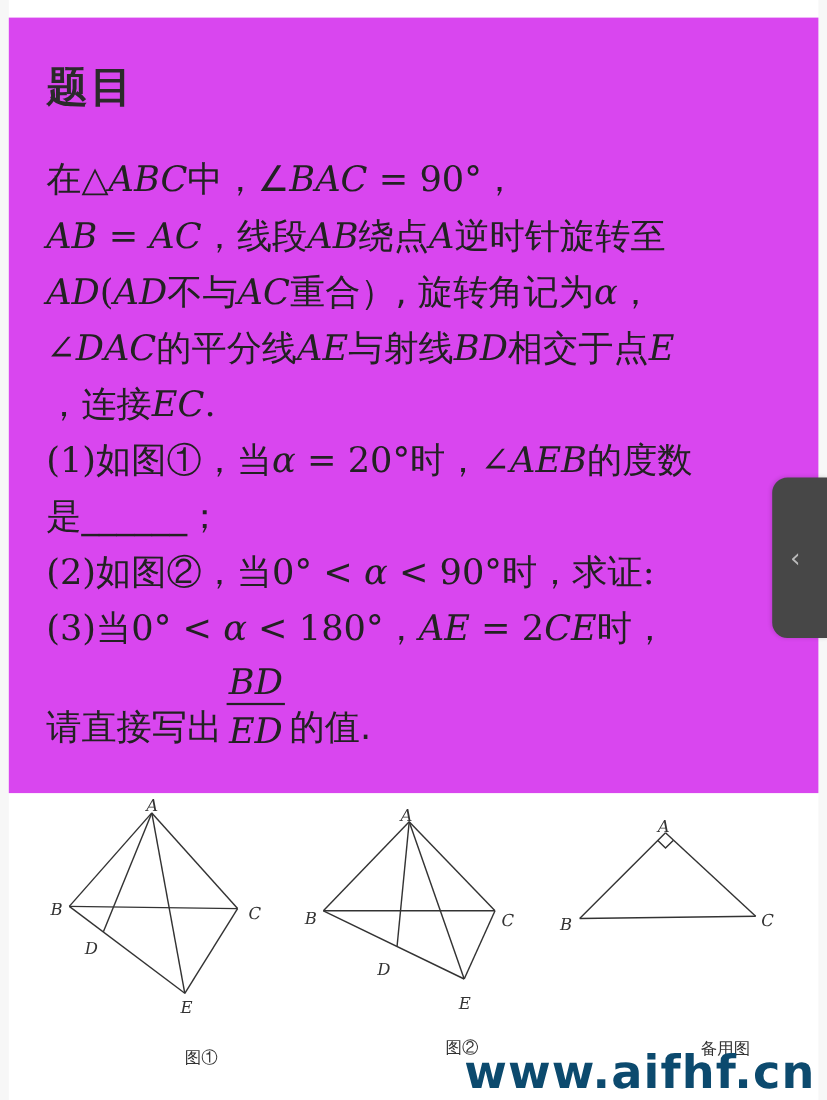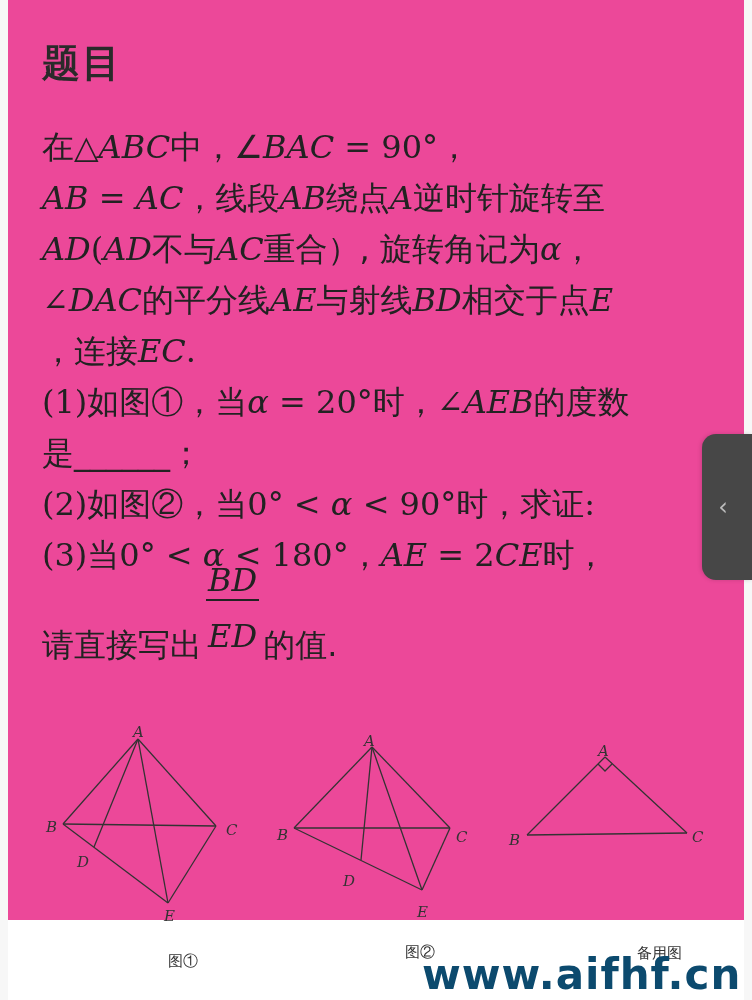--- a/index.html
+++ b/index.html
@@ -1,41 +1,41 @@
 <!DOCTYPE html>
 <html><head>
   <meta charset="utf-8">
   <style>
     * { margin: 0; padding: 0; box-sizing: border-box; }
     html, body { width: 752px; height: 1000px; overflow: hidden; background: #ffffff; }
     body { position: relative; font-family: "DejaVu Sans", sans-serif; color: #222; }
     .page {
-      position: absolute; left: 8px; top: 0; width: 736px; height: 920px;
-      background: #ec4899;
+      position: absolute; left: 8px; top: 16px; width: 736px; height: 705px;
+      background: #d946ef;
     }
     .edge-l { position:absolute; left:0; top:0; width:8px; height:1000px; background:#f7f7f7; }
     .edge-r { position:absolute; right:0; top:0; width:8px; height:1000px; background:#f7f7f7; }
     .title {
       position: absolute; left: 34px; top: 38px;
       font-size: 38px; font-weight: bold; color: #2a2a2a; letter-spacing: 2px;
     }
     .body-text {
       position: absolute; left: 34px; top: 122px; width: 660px;
       font-size: 32px; line-height: 51px; color: #222;
     }
     .m { font-family: "DejaVu Serif", serif; font-style: italic; }
     .r { font-family: "DejaVu Serif", serif; text-align: right; }
     .line { white-space: nowrap; height: 51px; }
     .frac {
       display: inline-block; vertical-align: middle; text-align: center;
       font-family: "DejaVu Serif", serif; font-style: italic; margin: 0 4px;
       line-height: 38px;
     }
     .frac .num { display:block; border-bottom: 2px solid #222; padding: 0 2px; }
-    .frac .den { display:block; padding: 16px 2px; }
+    .frac .den { display:block; padding: 4px 2px; }
     .fracline { height: 90px; display:flex; align-items:flex-end; }
     .sqrt { font-family: "DejaVu Serif", serif; }
     .sqrt .rad { border-top: 2px solid #222; font-family: "DejaVu Serif", serif; padding-left:1px; }
     .figs { position: absolute; left: 0; top: 715px; width: 752px; height: 260px; }
     .fig-label { position:absolute; font-family:"DejaVu Serif", serif; font-size:15px; color:#333; }
     .side-tab {
       position: absolute; left: 702px; top: 434px; width: 50px; height: 146px;
       background: #474747; border-radius: 14px 0 0 14px;
       display:flex; align-items:center; justify-content:center;
       box-shadow: -1px 0 4px rgba(0,0,0,0.15);

